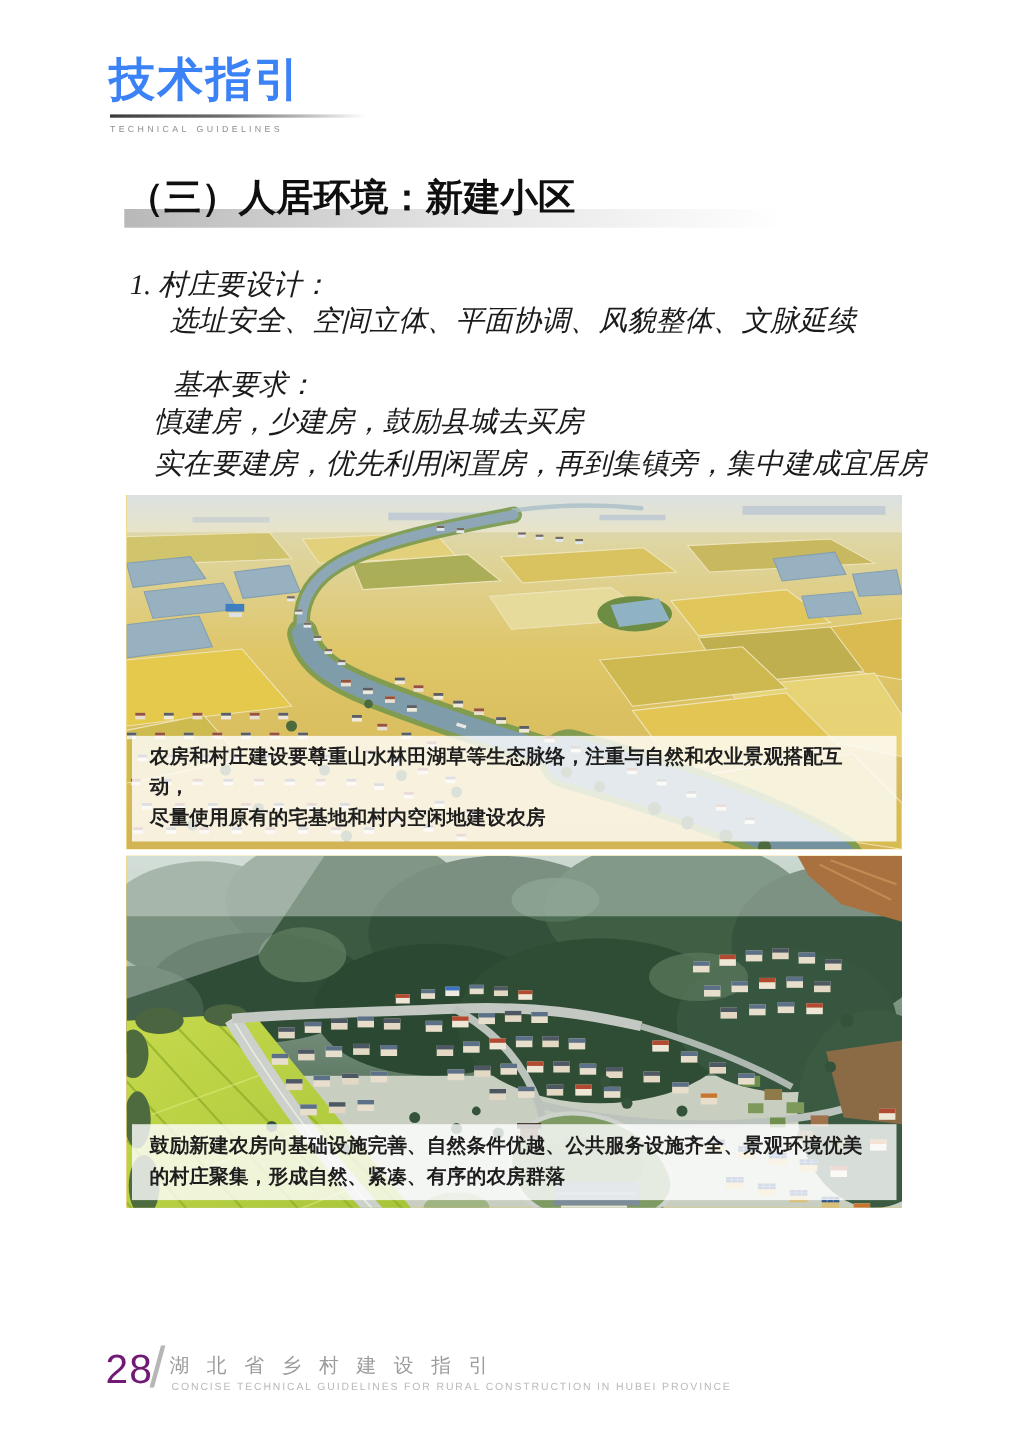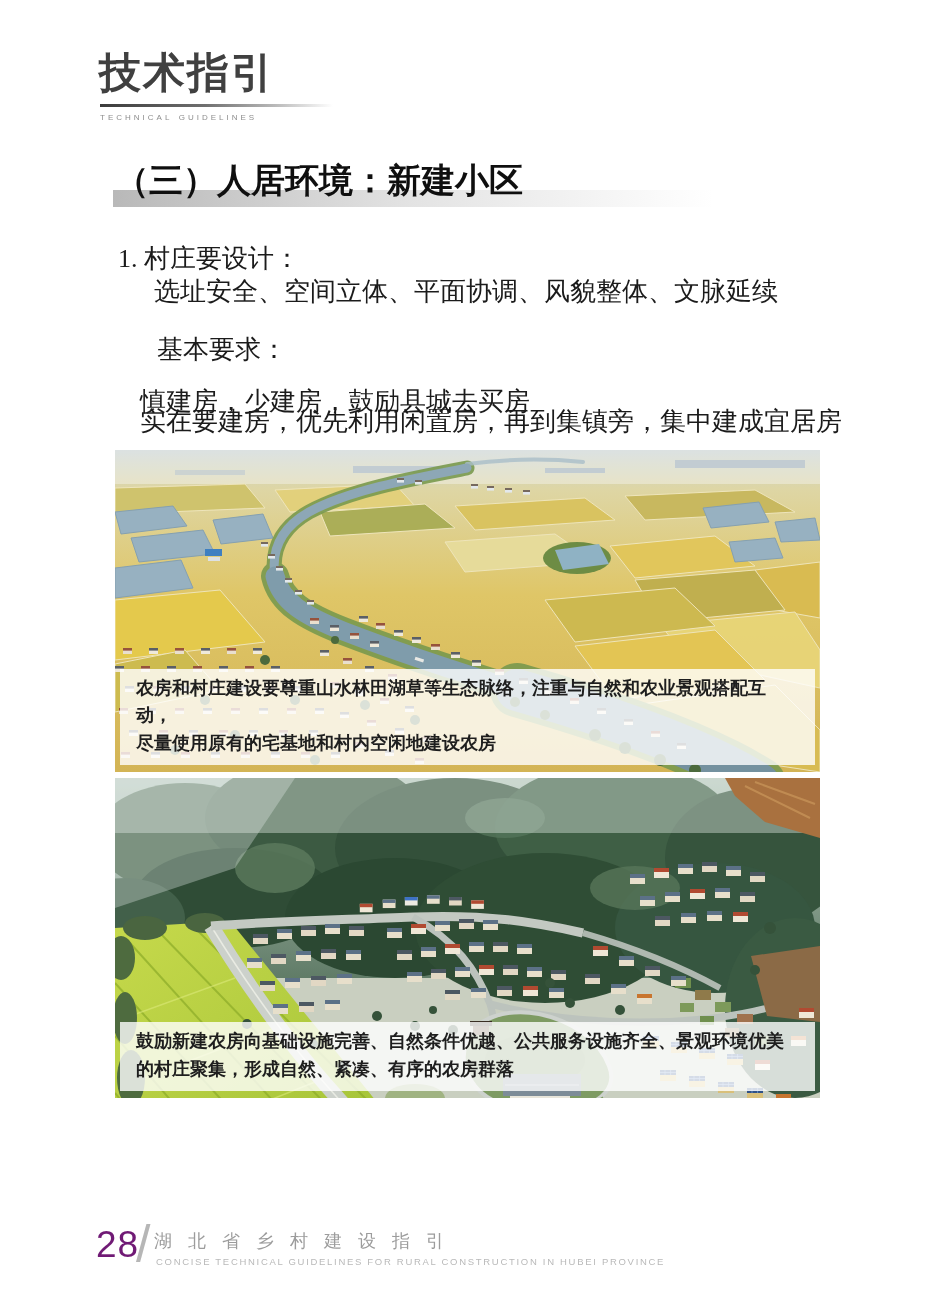--- a/index.html
+++ b/index.html
@@ -2,35 +2,35 @@
 <html><head>
 <meta charset="utf-8">
 <style>
   html,body{margin:0;padding:0;}
   body{
     width:931px;height:1315px;position:relative;background:#ffffff;
     font-family:"Liberation Serif","DejaVu Serif",serif;color:#1c1c1c;overflow:hidden;
   }
   .abs{position:absolute;}
   
-  .brand-cn{left:99px;top:52px;font-size:42px;font-weight:bold;letter-spacing:2px;color:#404040;line-height:1;}
+  .brand-cn{left:99px;top:52px;font-size:42px;font-weight:bold;letter-spacing:2px;color:#3b82f6;line-height:1;}
   .brand-line{left:100px;top:104px;width:233px;height:3px;
     background:linear-gradient(to right,#3b3b3b 0%,#6f6f6f 45%,#b9b9b9 75%,rgba(220,220,220,0) 100%);}
   .brand-en{left:100px;top:109px;font-family:"Liberation Sans","DejaVu Sans",sans-serif;
     font-size:12px;color:#8e8e8e;font-variant:small-caps;text-transform:lowercase;letter-spacing:3px;}
   
   .heading-band{left:113px;top:190px;width:600px;height:17px;
     background:linear-gradient(to right,rgba(172,172,172,.85) 0%,rgba(200,200,200,.5) 50%,rgba(235,235,235,0) 100%);}
   .section-heading{left:115px;top:161px;font-size:34px;font-weight:bold;color:#0f0f0f;line-height:1.15;letter-spacing:0;}
   
-  .bodyline{font-size:26px;line-height:1.2;color:#1b1b1b;white-space:nowrap;}
+  .bodyline{font-size:26px;line-height:1.2;color:#1b1b1b;white-space:nowrap;font-style:italic;}
   .t-design{left:118px;top:243px;}
   .t-principles{left:140px;top:276px;margin-left:14px;}
   .t-req{left:157px;top:334px;}
-  .t-req1{left:140px;top:386px;text-align:center;}
+  .t-req1{left:140px;top:368px;text-align:center;}
   .t-req2{left:140px;top:406px;}
   
   .figure{left:115px;width:705px;overflow:hidden;background:#eab308;}
   #figure1{top:450px;height:322px;}
   #figure2{top:778px;height:320px;}
   .figure svg{display:block;}
   .caption{
     position:absolute;left:5px;right:5px;bottom:7px;
     background:rgba(255,255,255,.8);color:#1e1e1e;
     font-weight:bold;font-size:18px;line-height:1.52;padding:6px 16px 8px;

